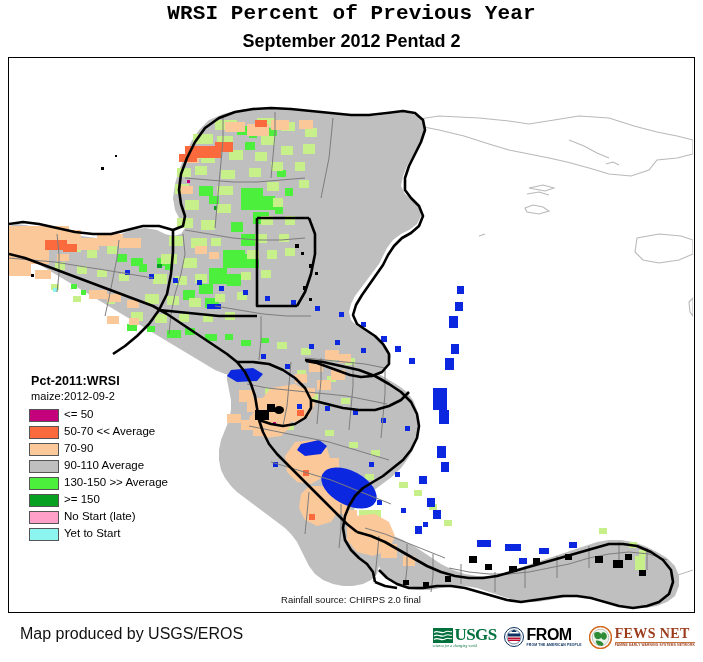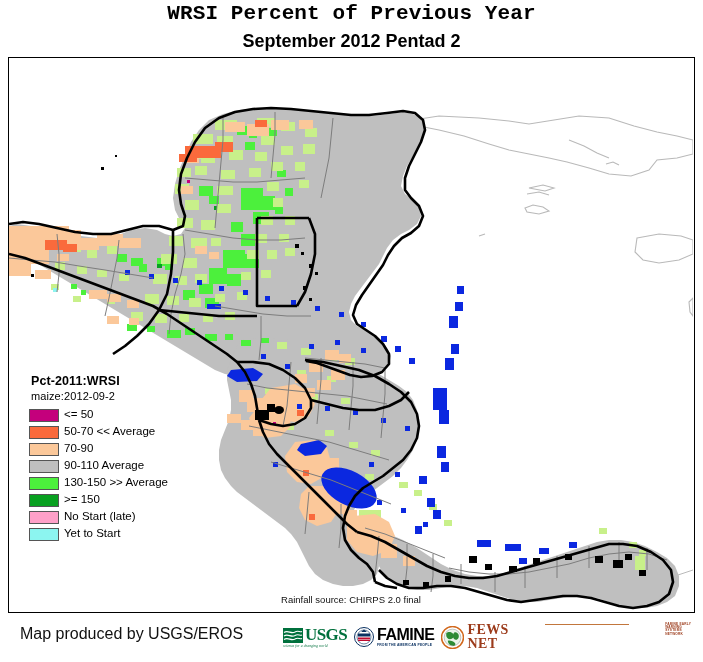--- a/index.html
+++ b/index.html
@@ -62,21 +62,21 @@
   .usaid{align-items:center;gap:3px;}
   .usaid-seal{width:20px;height:20px;}
   .usaid-txt{display:flex;flex-direction:column;align-items:flex-start;line-height:1;}
   .usaid-word{font-size:16px;font-weight:bold;letter-spacing:-.5px;
     font-family:"Liberation Sans",sans-serif;}
   .usaid-tag{font-size:3.4px;color:#0a3161;letter-spacing:.15px;margin-top:1.5px;font-weight:bold;}
 
   
   .fews{align-items:center;gap:3px;}
   .fews-globe{width:23px;height:23px;}
-  .fews-txt{display:flex;align-items:flex-start;line-height:1;gap:36px;}
+  .fews-txt{display:flex;flex-direction:column;align-items:flex-start;line-height:1;}
   .fews-word{font-size:14px;font-weight:bold;color:#9c3b1b;letter-spacing:.4px;
     font-family:"Liberation Serif",serif;}
   .fews-rule{width:100%;height:1.3px;background:#c2763c;margin:1px 0;}
   .fews-tag{font-size:3.2px;color:#9c3b1b;letter-spacing:.2px;font-weight:bold;}
 </style>
 </head>
 <body>
 
 <div id="page">
 
@@ -614,21 +614,21 @@
     <div class="logo usaid">
       <svg class="usaid-seal" viewBox="0 0 40 40">
         <circle cx="20" cy="20" r="19" fill="#fff" stroke="#0a3161" stroke-width="2"></circle>
         <circle cx="20" cy="20" r="14" fill="#fff" stroke="#0a3161" stroke-width="1.2"></circle>
         <rect x="8" y="13" width="24" height="6" fill="#0a3161"></rect>
         <rect x="8" y="21" width="24" height="3" fill="#bf0a30"></rect>
         <rect x="8" y="25" width="24" height="3" fill="#bf0a30"></rect>
         <path d="M14 10 L20 5 L26 10 Z" fill="#0a3161"></path>
       </svg>
       <div class="usaid-txt">
-        <span class="usaid-word">FAMINE</span>
+        <span class="usaid-word">FROM</span>
         <span class="usaid-tag">FROM THE AMERICAN PEOPLE</span>
       </div>
     </div>
 
     <div class="logo fews">
       <svg class="fews-globe" viewBox="0 0 44 44">
         <circle cx="22" cy="22" r="21" fill="#fff" stroke="#d2691e" stroke-width="3"></circle>
         <circle cx="22" cy="22" r="16" fill="#eaf4ea"></circle>
         <path d="M10 14 C14 10 20 11 23 15 C26 19 24 24 19 25 C14 26 10 22 10 18 Z" fill="#2e8b35"></path>
         <path d="M26 12 C31 12 35 16 34 21 C33 26 28 28 25 25 C22 22 22 15 26 12 Z" fill="#2e8b35"></path>

